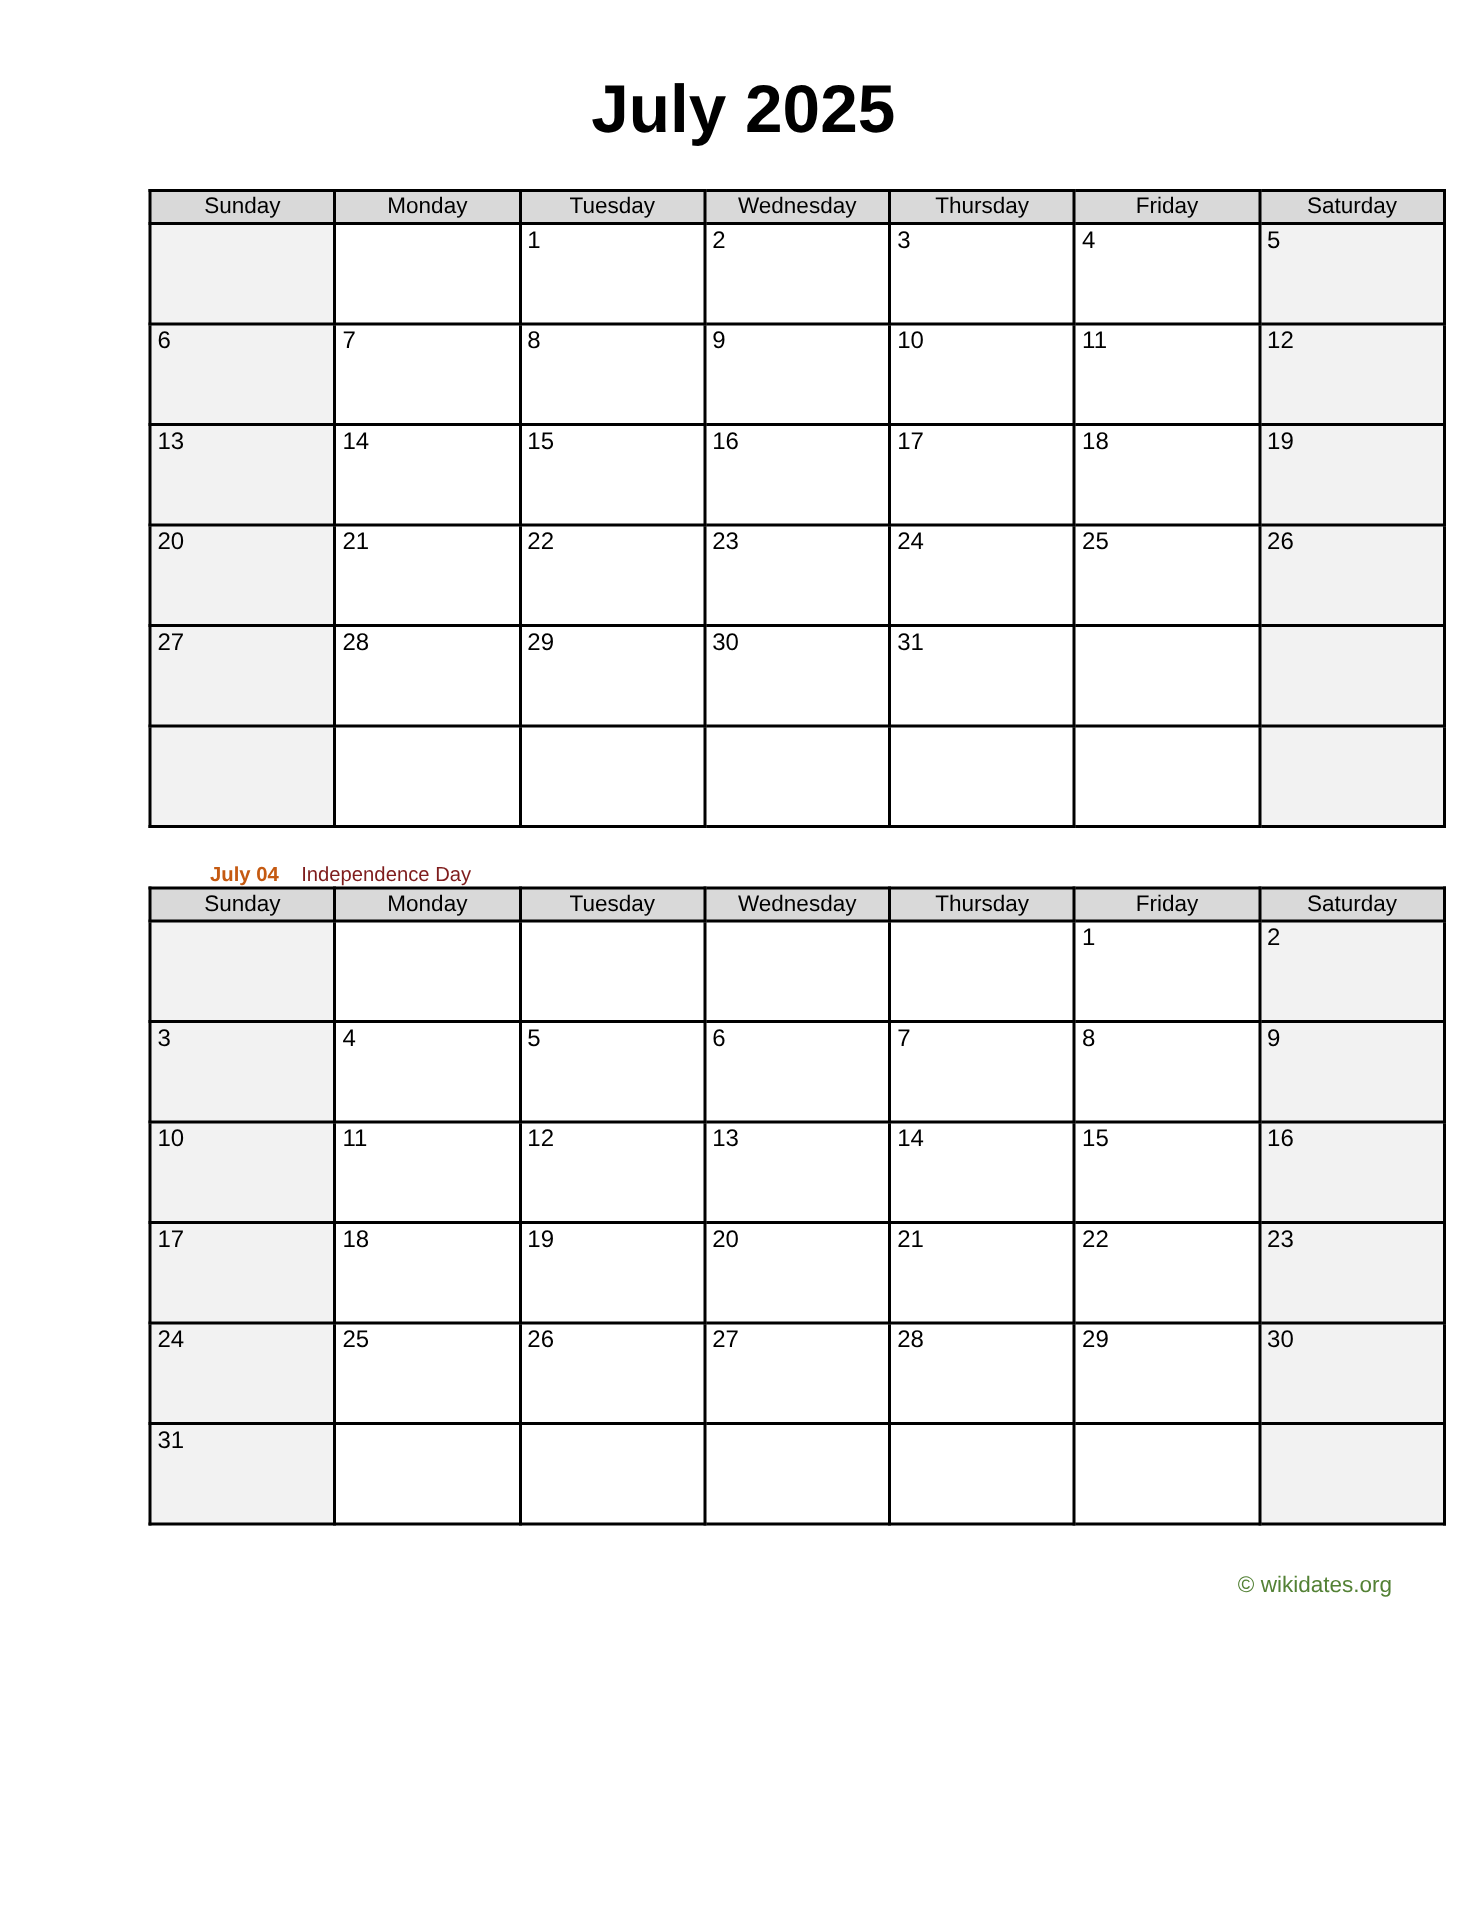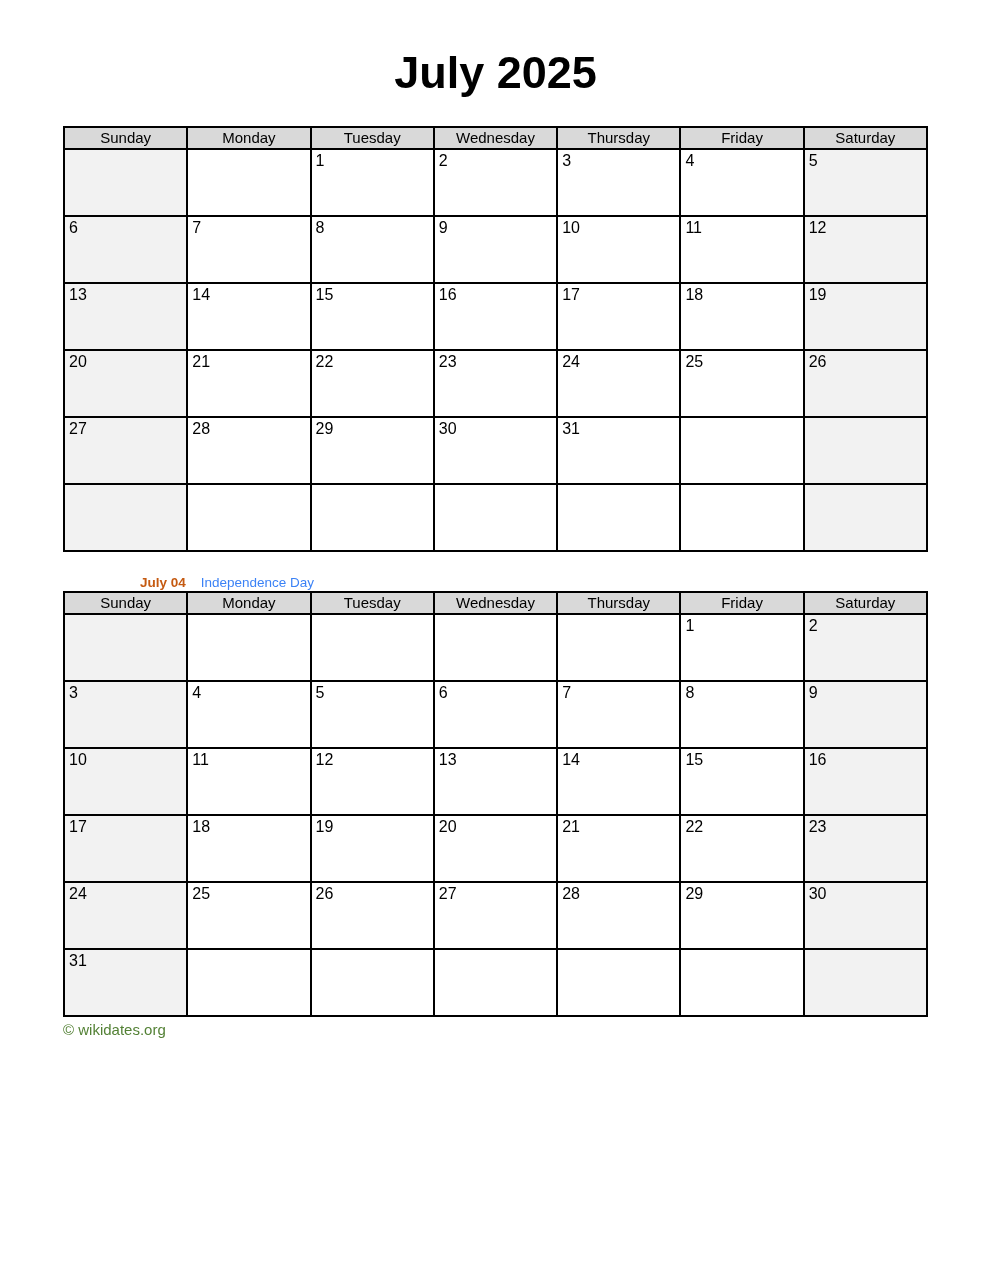--- a/index.html
+++ b/index.html
@@ -25,20 +25,21 @@
     font-weight:700;
     line-height:54px;
     color:#000;
   }
   .title-july{margin-top:46px;margin-bottom:26px;}
   .title-august{margin-top:24px;margin-bottom:26px;}
   table.calendar{
     width:100%;
     border-collapse:collapse;
     table-layout:fixed;
+    margin-left:36px;
   }
   table.calendar th{
     background:var(--header-bg);
     border:2px solid var(--border);
     font-weight:400;
     font-size:15px;
     height:22px;
     padding:1px 0 2px 0;
     text-align:center;
   }
@@ -57,23 +58,24 @@
     margin:22px 0 0 77px;
     font-size:13.5px;
     line-height:17px;
   }
   .holiday-date{
     color:var(--holiday);
     font-weight:700;
     margin-right:15px;
     text-align:center;
   }
-  .holiday-label{color:#3b82f6;}
+  .holiday-label{color:#7f1d1d;}
   .footer{
-    margin-top:4px;
+    margin-top:31px;
+    text-align:right;
     font-size:15px;
   }
   .footer span{color:var(--footer-green);}
 </style>
 </head>
 <body>
 
 <div class="page">
 
   <section>

